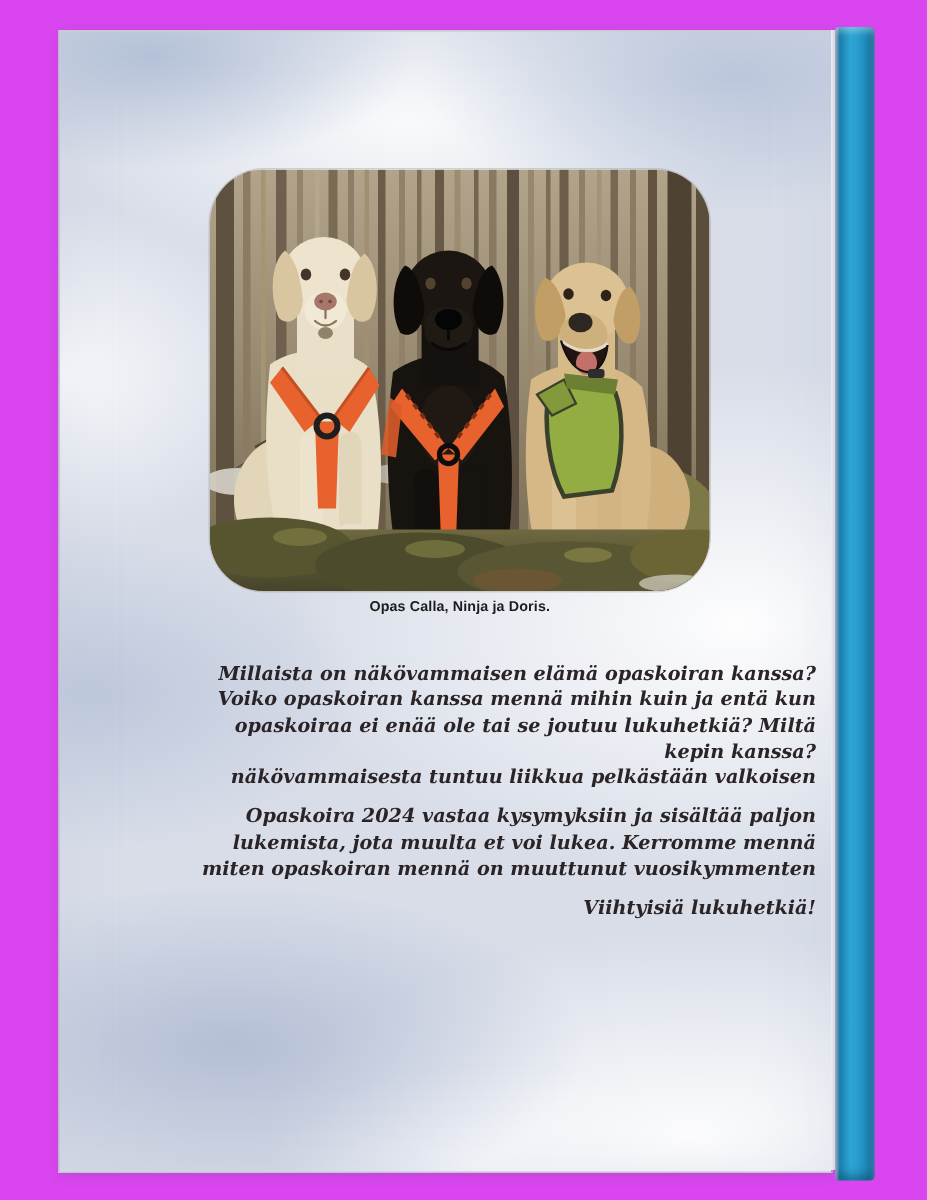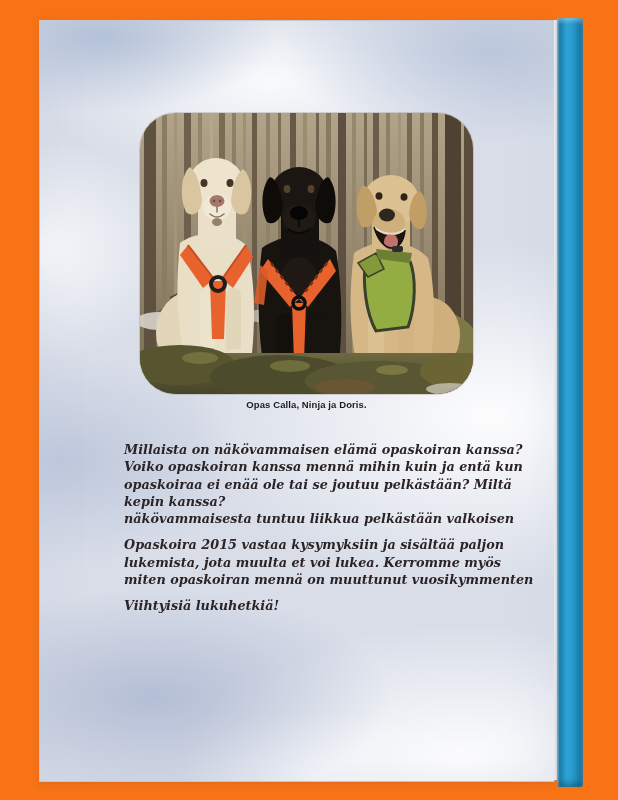--- a/index.html
+++ b/index.html
@@ -3,21 +3,21 @@
 <meta charset="utf-8">
 <style>
   html,body{margin:0;padding:0;}
   body{
     width:618px;height:800px;
     background:#ffffff;
     font-family:"Liberation Sans", sans-serif;
     position:relative;
     overflow:hidden;
   }
-  .stage{position:absolute;left:0;top:0;width:618px;height:800px;background:#f97316;}
+  .stage{position:absolute;left:0;top:0;width:618px;height:800px;background:#d946ef;}
 
   
   .book-cover{
     position:absolute;left:39px;top:20px;width:514px;height:760px;
     background-color:#d8dde8;
     background-image:
       radial-gradient(ellipse 250px 110px at 12% 2%,  rgba(173,188,213,0.85), rgba(173,188,213,0) 70%),
       radial-gradient(ellipse 300px 130px at 88% 4%,  rgba(178,192,216,0.75), rgba(178,192,216,0) 70%),
       radial-gradient(ellipse 320px 150px at 45% 8%,  rgba(255,255,255,0.85), rgba(255,255,255,0) 72%),
       radial-gradient(ellipse 220px 160px at 0% 30%,  rgba(255,255,255,0.8),  rgba(255,255,255,0) 70%),
@@ -60,21 +60,21 @@
   
   .blurb{
     position:absolute;left:84px;top:420px;width:420px;
     font-family:"DejaVu Serif", serif;
     font-style:italic;font-weight:bold;
     font-size:12.8px;line-height:17.3px;
     color:#2b2427;
   }
   .blurb .para{margin:0 0 9px 0;}
   .blurb .para.last{margin-top:4px;}
-  .blurb .line{white-space:nowrap;}
+  .blurb .line{white-space:nowrap;text-align:right;}
 </style>
 </head>
 <body>
 
 <div class="stage">
 
   <div class="book-cover">
 
     <div class="dogs-photo">
       <svg viewBox="0 0 333 281" preserveAspectRatio="none">
@@ -221,27 +221,27 @@
         </g>
       </svg>
     </div>
 
     <div class="photo-caption">Opas Calla, Ninja ja Doris.</div>
 
     <div class="blurb">
       <div class="para">
         <div class="line">Millaista on näkövammaisen elämä opaskoiran kanssa?</div>
         <div class="line">Voiko opaskoiran kanssa mennä mihin kuin ja entä kun</div>
-        <div class="line">opaskoiraa ei enää ole tai se joutuu pelkästään? Miltä</div>
+        <div class="line">opaskoiraa ei enää ole tai se joutuu lukuhetkiä? Miltä</div>
         <div class="line">kepin kanssa?</div>
         <div class="line">näkövammaisesta tuntuu liikkua pelkästään valkoisen</div>
       </div>
       <div class="para">
-        <div class="line">Opaskoira 2015 vastaa kysymyksiin ja sisältää paljon</div>
-        <div class="line">lukemista, jota muulta et voi lukea. Kerromme myös</div>
+        <div class="line">Opaskoira 2024 vastaa kysymyksiin ja sisältää paljon</div>
+        <div class="line">lukemista, jota muulta et voi lukea. Kerromme mennä</div>
         <div class="line">miten opaskoiran mennä on muuttunut vuosikymmenten</div>
       </div>
       <div class="para last">
         <div class="line">Viihtyisiä lukuhetkiä!</div>
       </div>
     </div>
 
   </div>
 
   <div class="spine-gap"></div>

